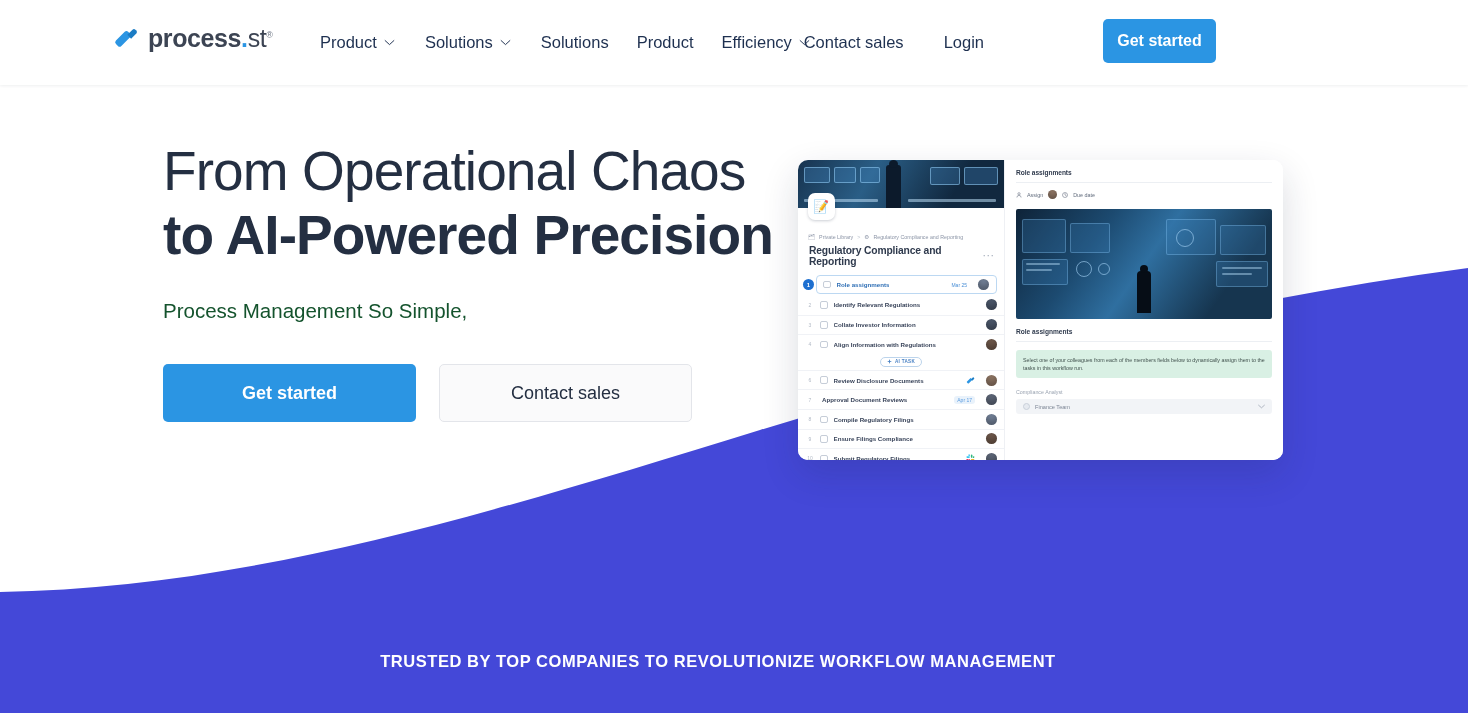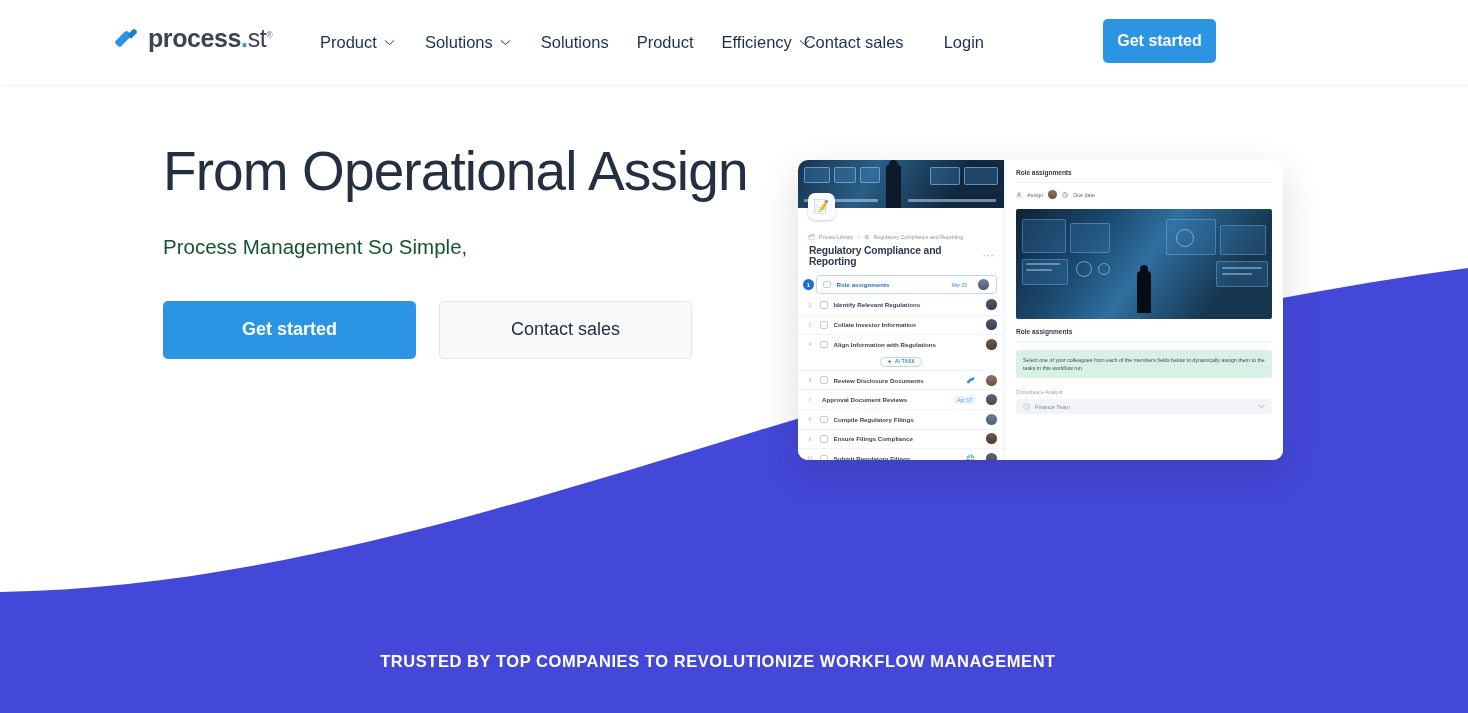--- a/index.html
+++ b/index.html
@@ -381,21 +381,22 @@
         <button class="header-link link-contact">Contact sales</button>
         <button class="header-link link-login">Login</button>
         <button class="btn-nav-cta">Get started</button>
       </div>
 
     </div>
   </header>
 
   <section class="hero">
     <h1 class="hero-title">
-      <span class="ht-line1">From Operational Assign</span>
+      <span class="ht-line1">From Operational Chaos</span>
+      <span class="ht-line2">to AI-Powered Precision</span>
     </h1>
     <p class="hero-sub">
       <span>Process Management So Simple,</span>
     </p>
     <div class="hero-actions">
       <button class="btn-primary">Get started</button>
       <button class="btn-secondary">Contact sales</button>
     </div>
   </section>
 

